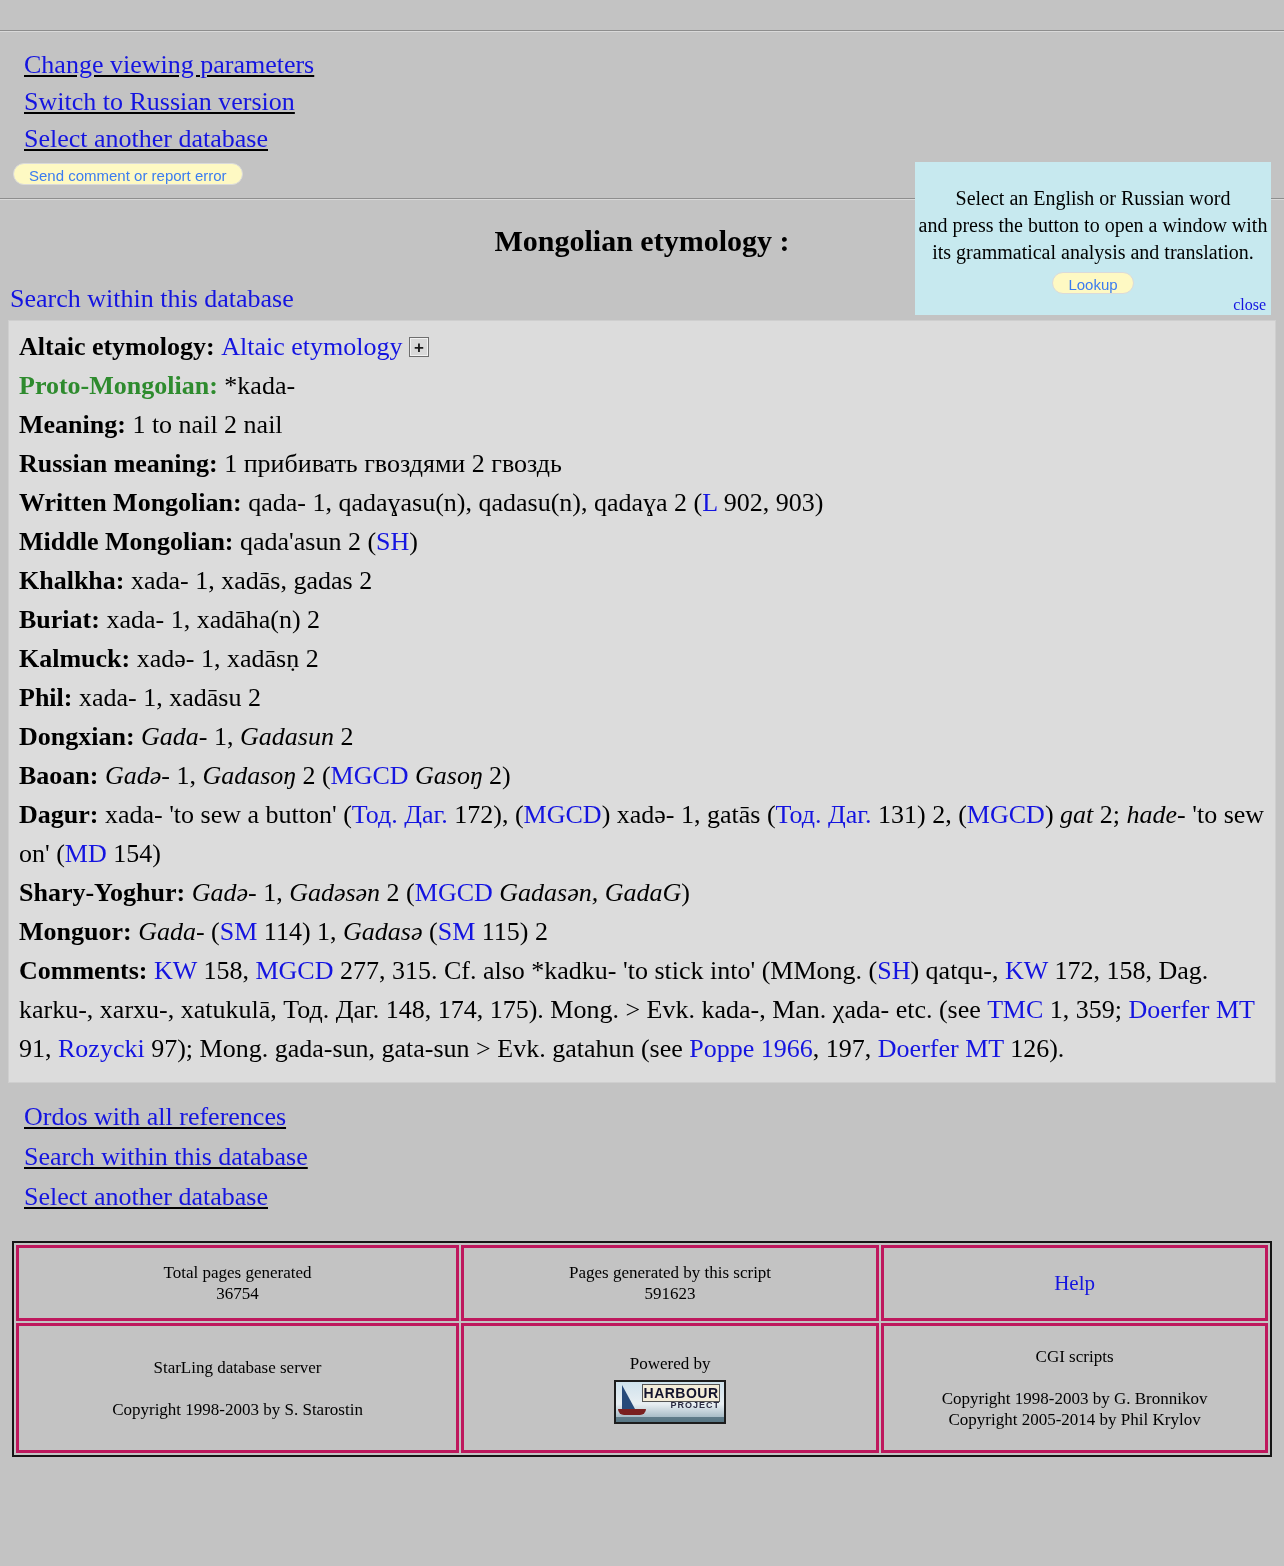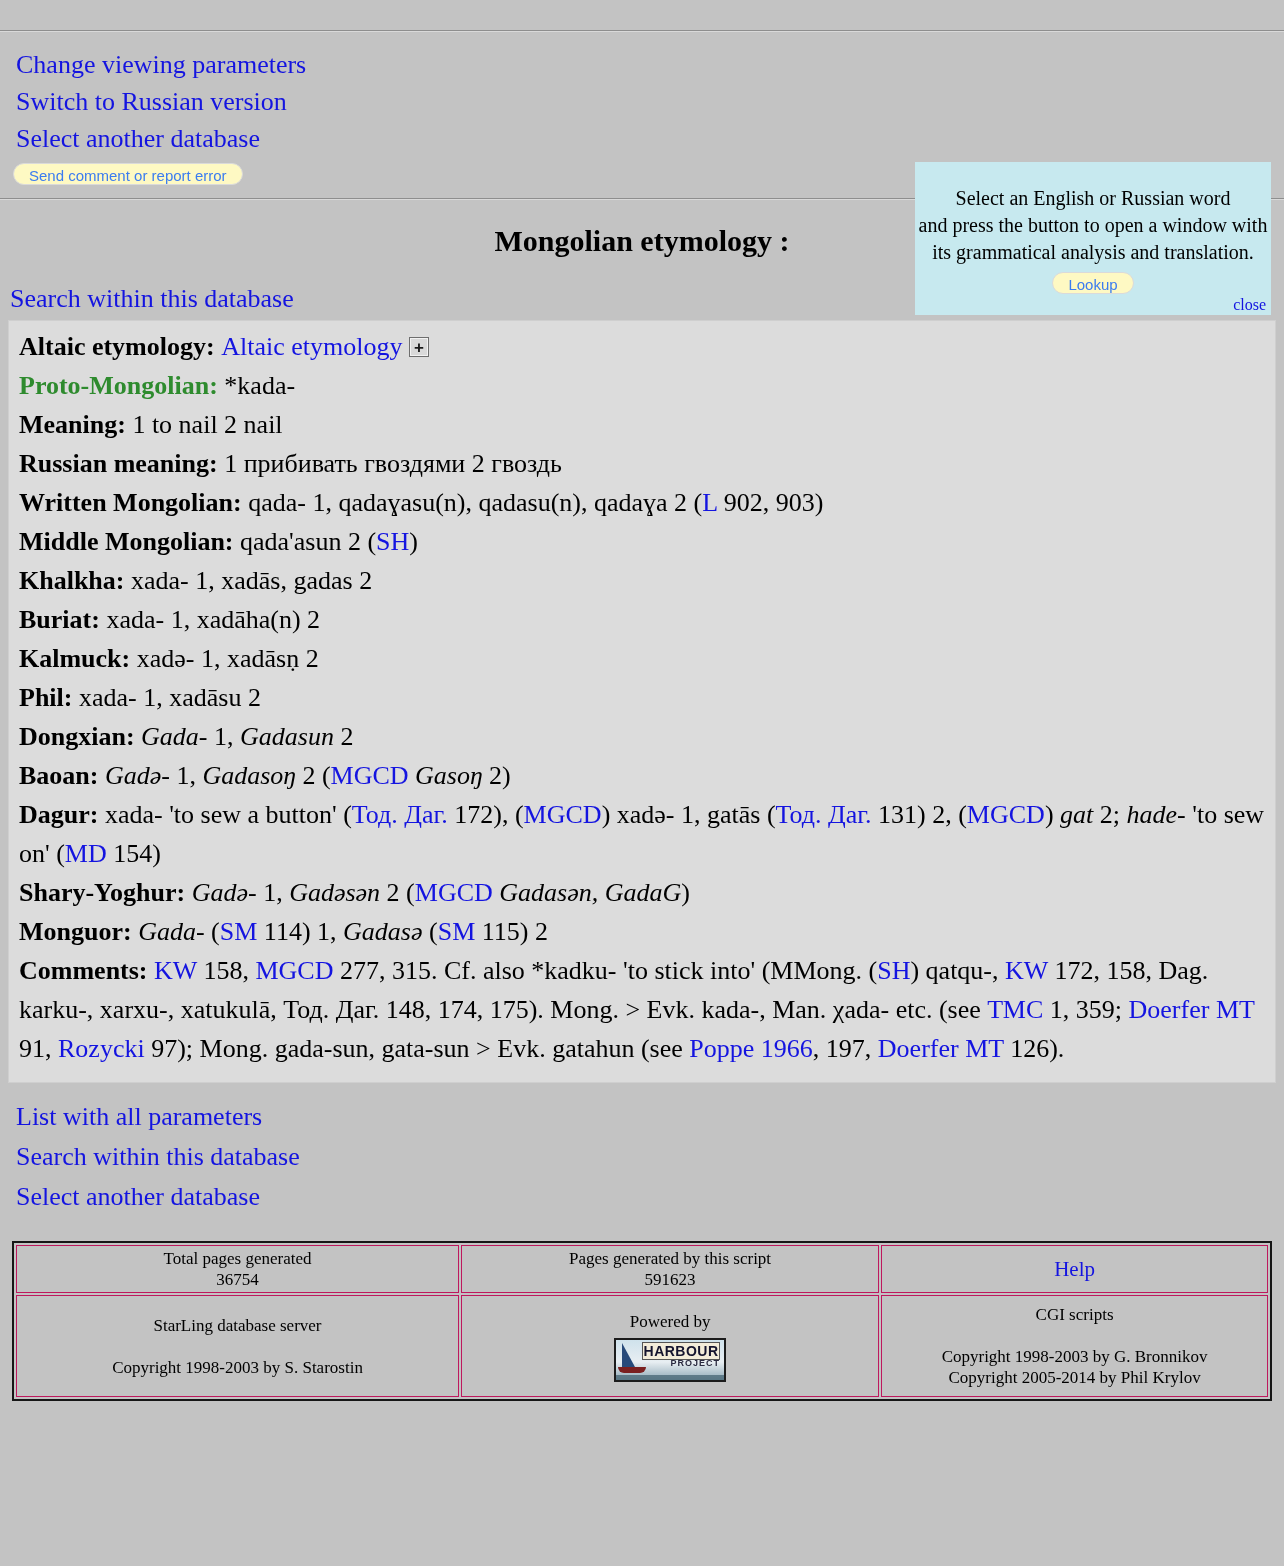--- a/index.html
+++ b/index.html
@@ -5,21 +5,21 @@
   html,body{margin:0;padding:0;}
   body{
     width:1284px;height:1566px;position:relative;overflow:hidden;
     background:#c3c3c3;
     font-family:"Liberation Serif","DejaVu Serif",serif;
     color:#000;
   }
   .spacer-top{height:30px;}
   hr.rule{margin:0;border:0;border-top:1px solid #8e8e8e;border-bottom:1px solid #d9d9d9;height:0;}
   
-  .link-block{margin:14px 0 0 16px;}
+  .link-block{margin:14px 0 0 24px;text-decoration:underline;}
   .link-block a{display:block;width:fit-content;color:#1414e0;text-decoration:none;font-size:26px;line-height:37px;}
   .link-block.bottom a{line-height:40px;}
   
   .pill-btn{
     display:inline-block;margin:6px 0 0 13px;
     background:#fef9c3;border:1px solid #dadada;border-radius:13px;
     color:#3b7cf0;font-family:"Liberation Sans","DejaVu Sans",sans-serif;
     font-size:15px;padding:3px 15px 0;cursor:pointer;
   }
   .hr2-wrap{margin-top:13px;}
@@ -51,21 +51,21 @@
   .overlay .lookup{margin:6px 0 0 0;}
   .overlay .close-link{
     position:absolute;right:5px;bottom:1px;color:#1414e0;text-decoration:none;font-size:16px;
   }
   
   table.footer{
     width:1260px;margin:24px 12px 0;
     border:2px solid #161616;border-collapse:separate;border-spacing:2px;
   }
   table.footer td{
-    border:1px solid #be185d;text-align:center;vertical-align:middle;padding:2px 4px;
+    border:3px solid #be185d;text-align:center;vertical-align:middle;padding:14px 4px;
   }
   td.c1{width:35.5%;} td.c2{width:33.5%;} td.c3{width:31%;}
   tr.r1 td{height:42px;} tr.r2 td{height:96px;}
   .f-small{font-size:17px;line-height:21px;}
   .f-gap{height:21px;}
   a.help-link{color:#1414e0;text-decoration:none;font-size:21px;}
   
   .logo{
     display:inline-block;width:108px;height:40px;margin-top:6px;position:relative;
     border:2px solid #1c1c1c;background:linear-gradient(#cfe2ec 0%,#e8eef2 55%,#8fa9b6 100%);
@@ -127,21 +127,21 @@
     <div class="rec-line"><span class="lab">Phil: </span><span class="plain">xada- 1, xadāsu 2</span></div>
     <div class="rec-line"><span class="lab">Dongxian: </span><span class="ital">Gada-</span><span class="plain"> 1, </span><span class="ital">Gadasun</span><span class="plain"> 2</span></div>
     <div class="rec-line"><span class="lab">Baoan: </span><span class="ital">Gadə-</span><span class="plain"> 1, </span><span class="ital">Gadasoŋ</span><span class="plain"> 2 (</span><a href="#" class="ref-link">MGCD</a><span class="plain"> </span><span class="ital">Gasoŋ</span><span class="plain"> 2)</span></div>
     <div class="rec-line"><span class="lab">Dagur: </span><span class="plain">xada- 'to sew a button' (</span><a href="#" class="ref-link">Тод. Даг.</a><span class="plain"> 172), (</span><a href="#" class="ref-link">MGCD</a><span class="plain">) xadə- 1, gatās (</span><a href="#" class="ref-link">Тод. Даг.</a><span class="plain"> 131) 2, (</span><a href="#" class="ref-link">MGCD</a><span class="plain">) </span><span class="ital">gat</span><span class="plain"> 2; </span><span class="ital">hade-</span><span class="plain"> 'to sew on' (</span><a href="#" class="ref-link">MD</a><span class="plain"> 154)</span></div>
     <div class="rec-line"><span class="lab">Shary-Yoghur: </span><span class="ital">Gadə-</span><span class="plain"> 1, </span><span class="ital">Gadəsən</span><span class="plain"> 2 (</span><a href="#" class="ref-link">MGCD</a><span class="plain"> </span><span class="ital">Gadasən, GadaG</span><span class="plain">)</span></div>
     <div class="rec-line"><span class="lab">Monguor: </span><span class="ital">Gada-</span><span class="plain"> (</span><a href="#" class="ref-link">SM</a><span class="plain"> 114) 1, </span><span class="ital">Gadasə</span><span class="plain"> (</span><a href="#" class="ref-link">SM</a><span class="plain"> 115) 2</span></div>
     <div class="rec-line"><span class="lab">Comments: </span><a href="#" class="ref-link">KW</a><span class="plain"> 158, </span><a href="#" class="ref-link">MGCD</a><span class="plain"> 277, 315. Cf. also *kadku- 'to stick into' (MMong. (</span><a href="#" class="ref-link">SH</a><span class="plain">) qatqu-, </span><a href="#" class="ref-link">KW</a><span class="plain"> 172, 158, Dag. karku-, xarxu-, xatukulā, Тод. Даг. 148, 174, 175). Mong. &gt; Evk. kada-, Man. χada- etc. (see </span><a href="#" class="ref-link">ТМС</a><span class="plain"> 1, 359; </span><a href="#" class="ref-link">Doerfer MT</a><span class="plain"> 91, </span><a href="#" class="ref-link">Rozycki</a><span class="plain"> 97); Mong. gada-sun, gata-sun &gt; Evk. gatahun (see </span><a href="#" class="ref-link">Poppe 1966</a><span class="plain">, 197, </span><a href="#" class="ref-link">Doerfer MT</a><span class="plain"> 126).</span></div>
   </div>
 
 <div class="link-block bottom" id="bottom-links">
-    <a href="#">List with all parameters</a>
+    <a href="#">Ordos with all references</a>
     <a href="#">Search within this database</a>
     <a href="#">Select another database</a>
   </div>
 
 <table class="footer">
   <tbody>
       <tr class="r1">
     <td class="c1">
       <div class="f-small">Total pages generated</div>
       <div class="f-small">36754</div>

